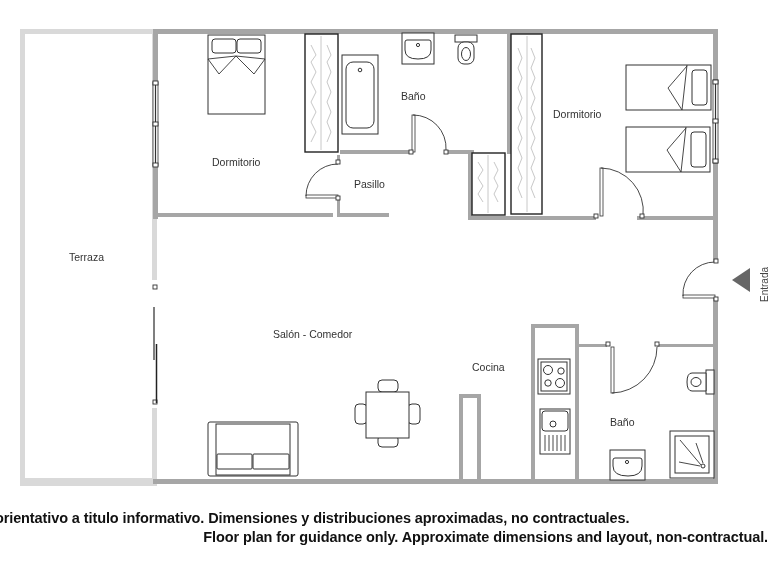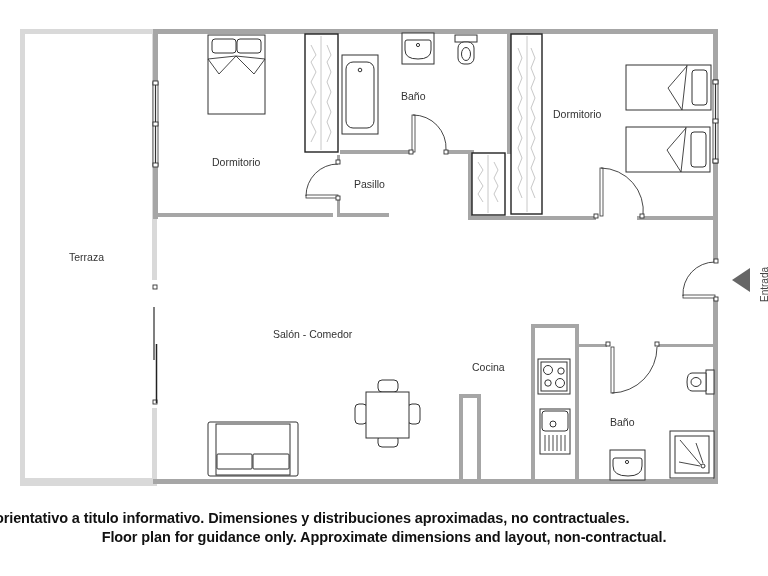--- a/index.html
+++ b/index.html
@@ -1,20 +1,20 @@
 <!DOCTYPE html>
 <html><head>
 <meta charset="utf-8">
 <style>
   html, body { margin: 0; padding: 0; background: #ffffff; }
   body { width: 768px; height: 576px; position: relative; overflow: hidden; font-family: "Liberation Sans", sans-serif; }
   #plan { position: absolute; left: 0; top: 0; width: 768px; height: 576px; }
   .room-label { font-family: "Liberation Sans", sans-serif; font-size: 10.5px; fill: #333333; }
   .entry-label { font-family: "Liberation Sans", sans-serif; font-size: 10px; fill: #444444; }
-  .disclaimer { position: absolute; left: 0; width: 768px; text-align: center; font-family: "Liberation Sans", sans-serif; font-weight: bold; font-size: 14.5px; color: #111111; white-space: nowrap; letter-spacing: -0.1px; }
+  .disclaimer { position: absolute; left: 0; width: 768px; text-align: right; font-family: "Liberation Sans", sans-serif; font-weight: bold; font-size: 14.5px; color: #111111; white-space: nowrap; letter-spacing: -0.1px; }
   #disc-es { top: 510px; left: -48px; width: 800px; text-align: left; padding-left: 0; }
   #disc-en { top: 529px; }
   .wall { fill: #a6a6a6; }
   .wall-light { fill: #d9d9d9; }
   .fx { fill: #ffffff; stroke: #333333; stroke-width: 1; }
   .fx-thin { fill: none; stroke: #333333; stroke-width: 0.9; }
   .hinge { fill: #ffffff; stroke: #333333; stroke-width: 0.9; }
   .hanger { stroke: #c8c8c8; stroke-width: 1; fill: none; }
 </style>
 </head>

